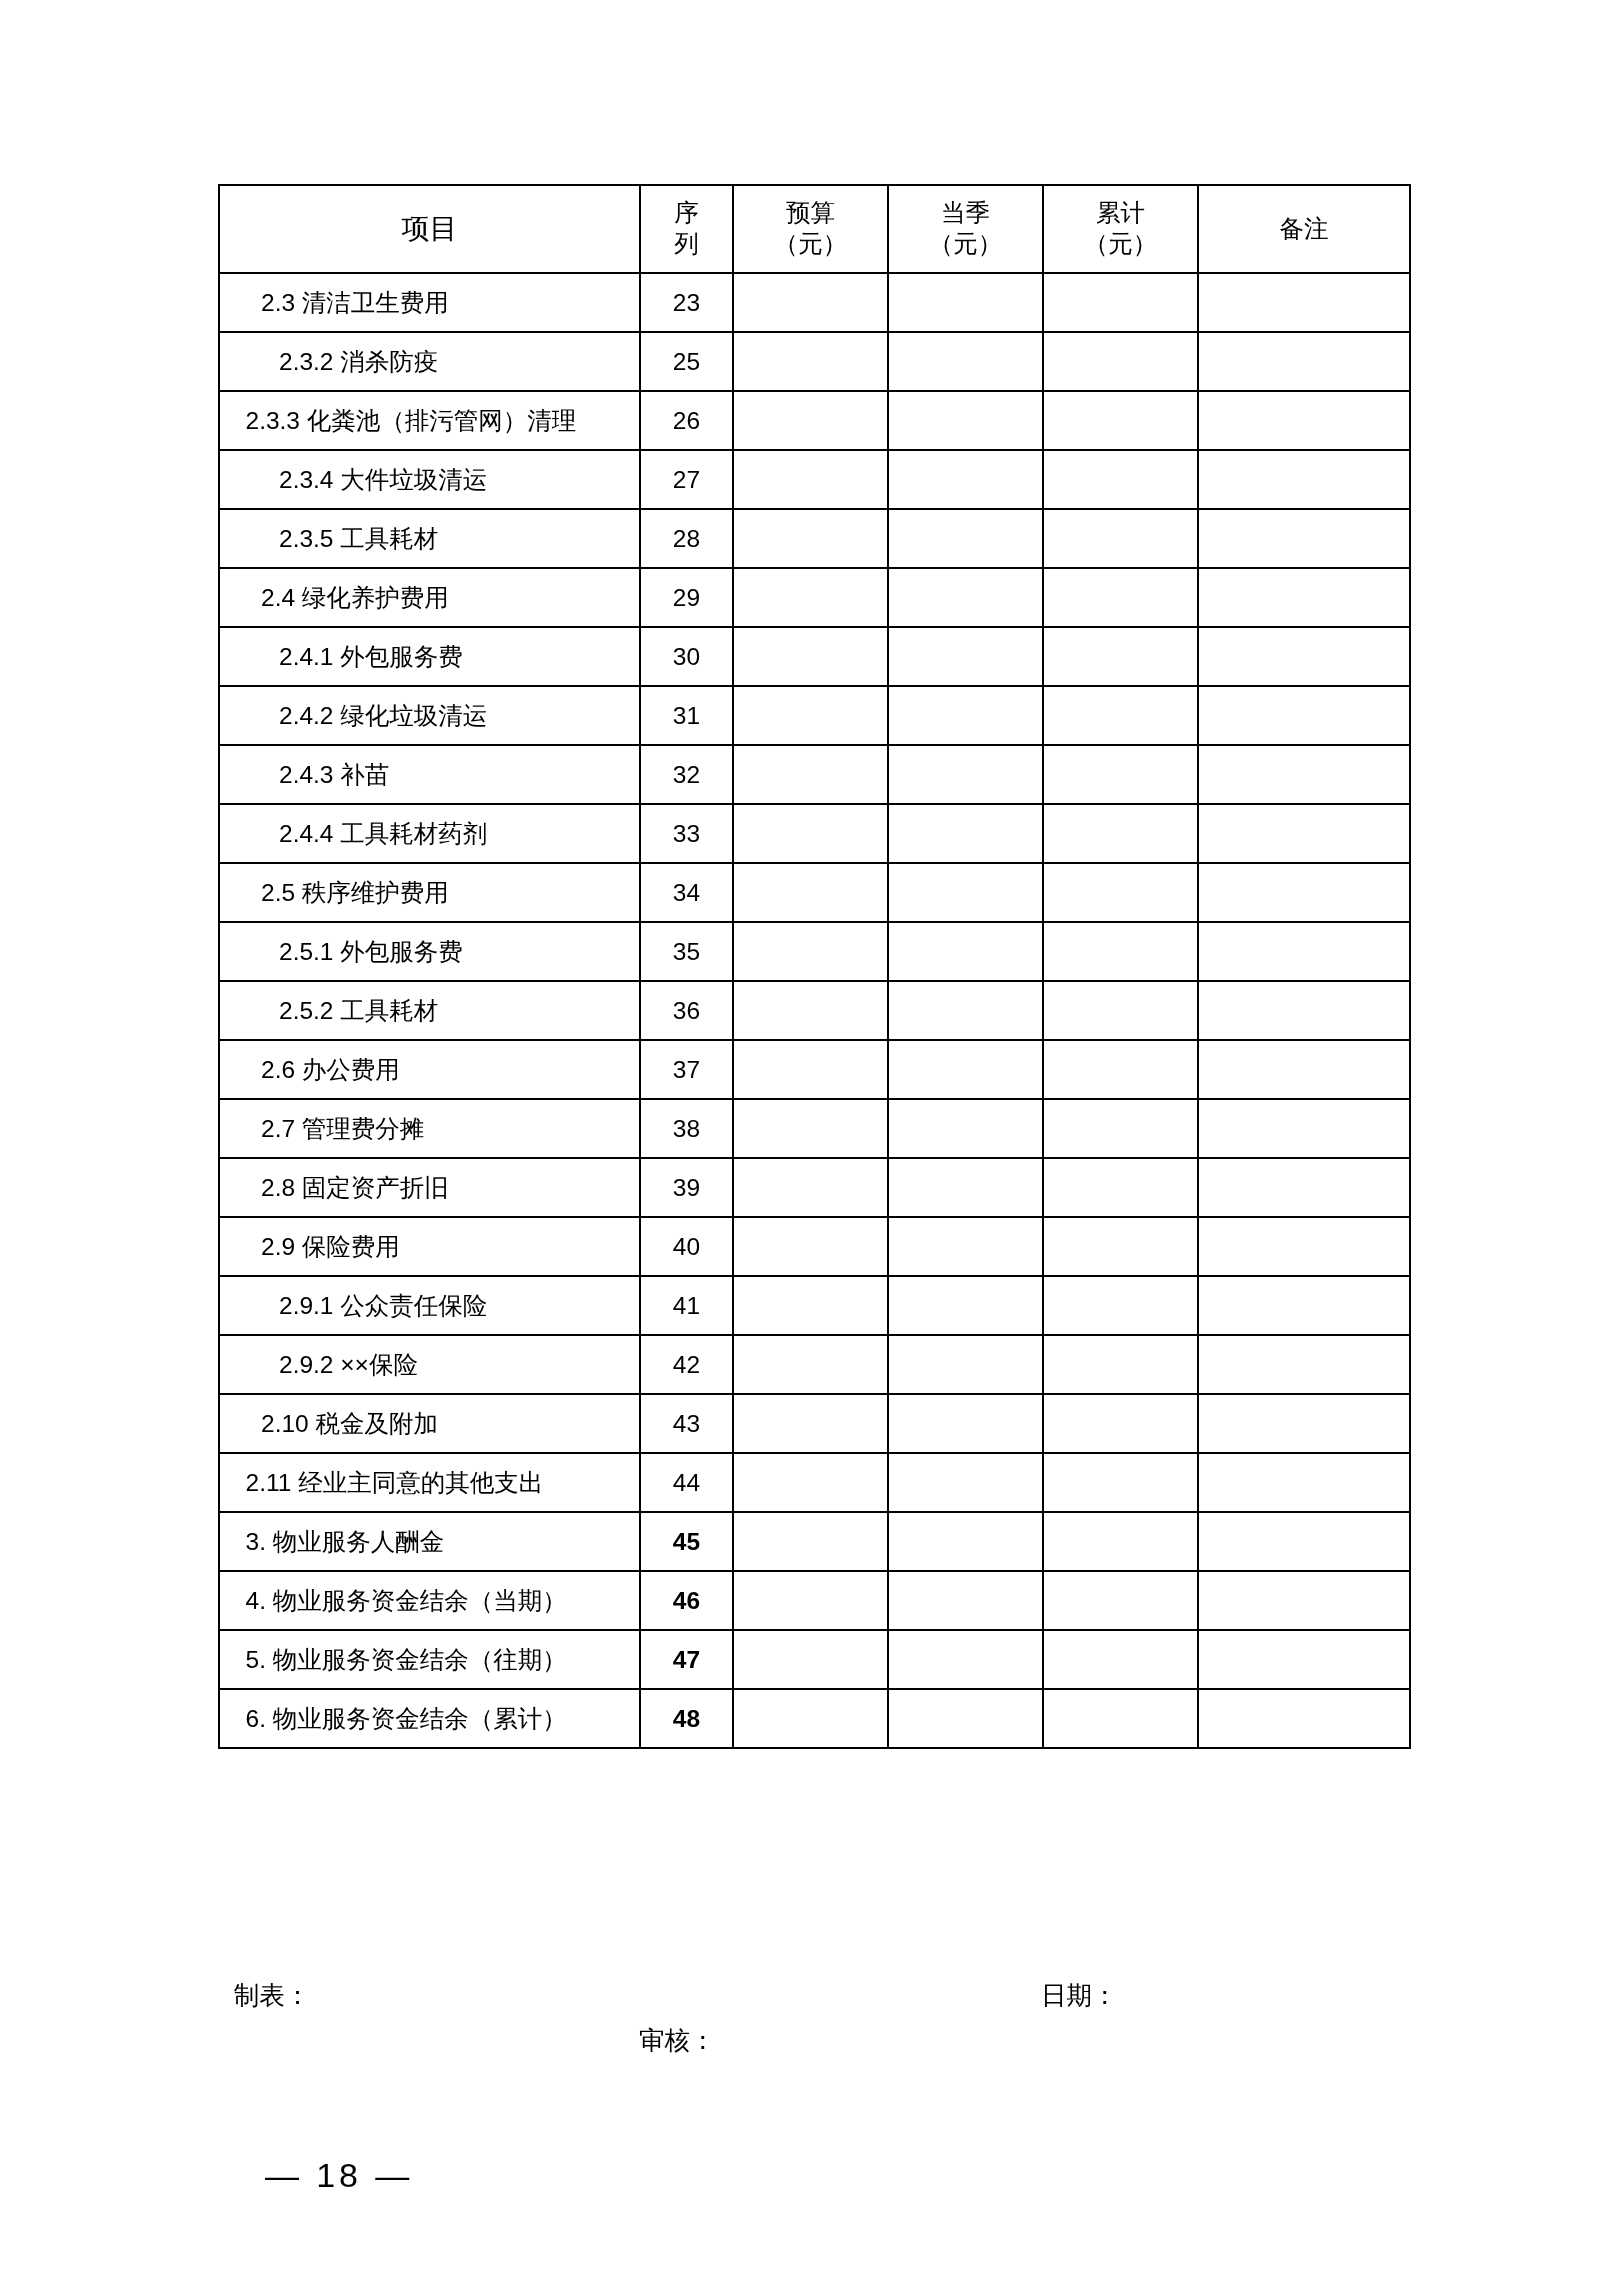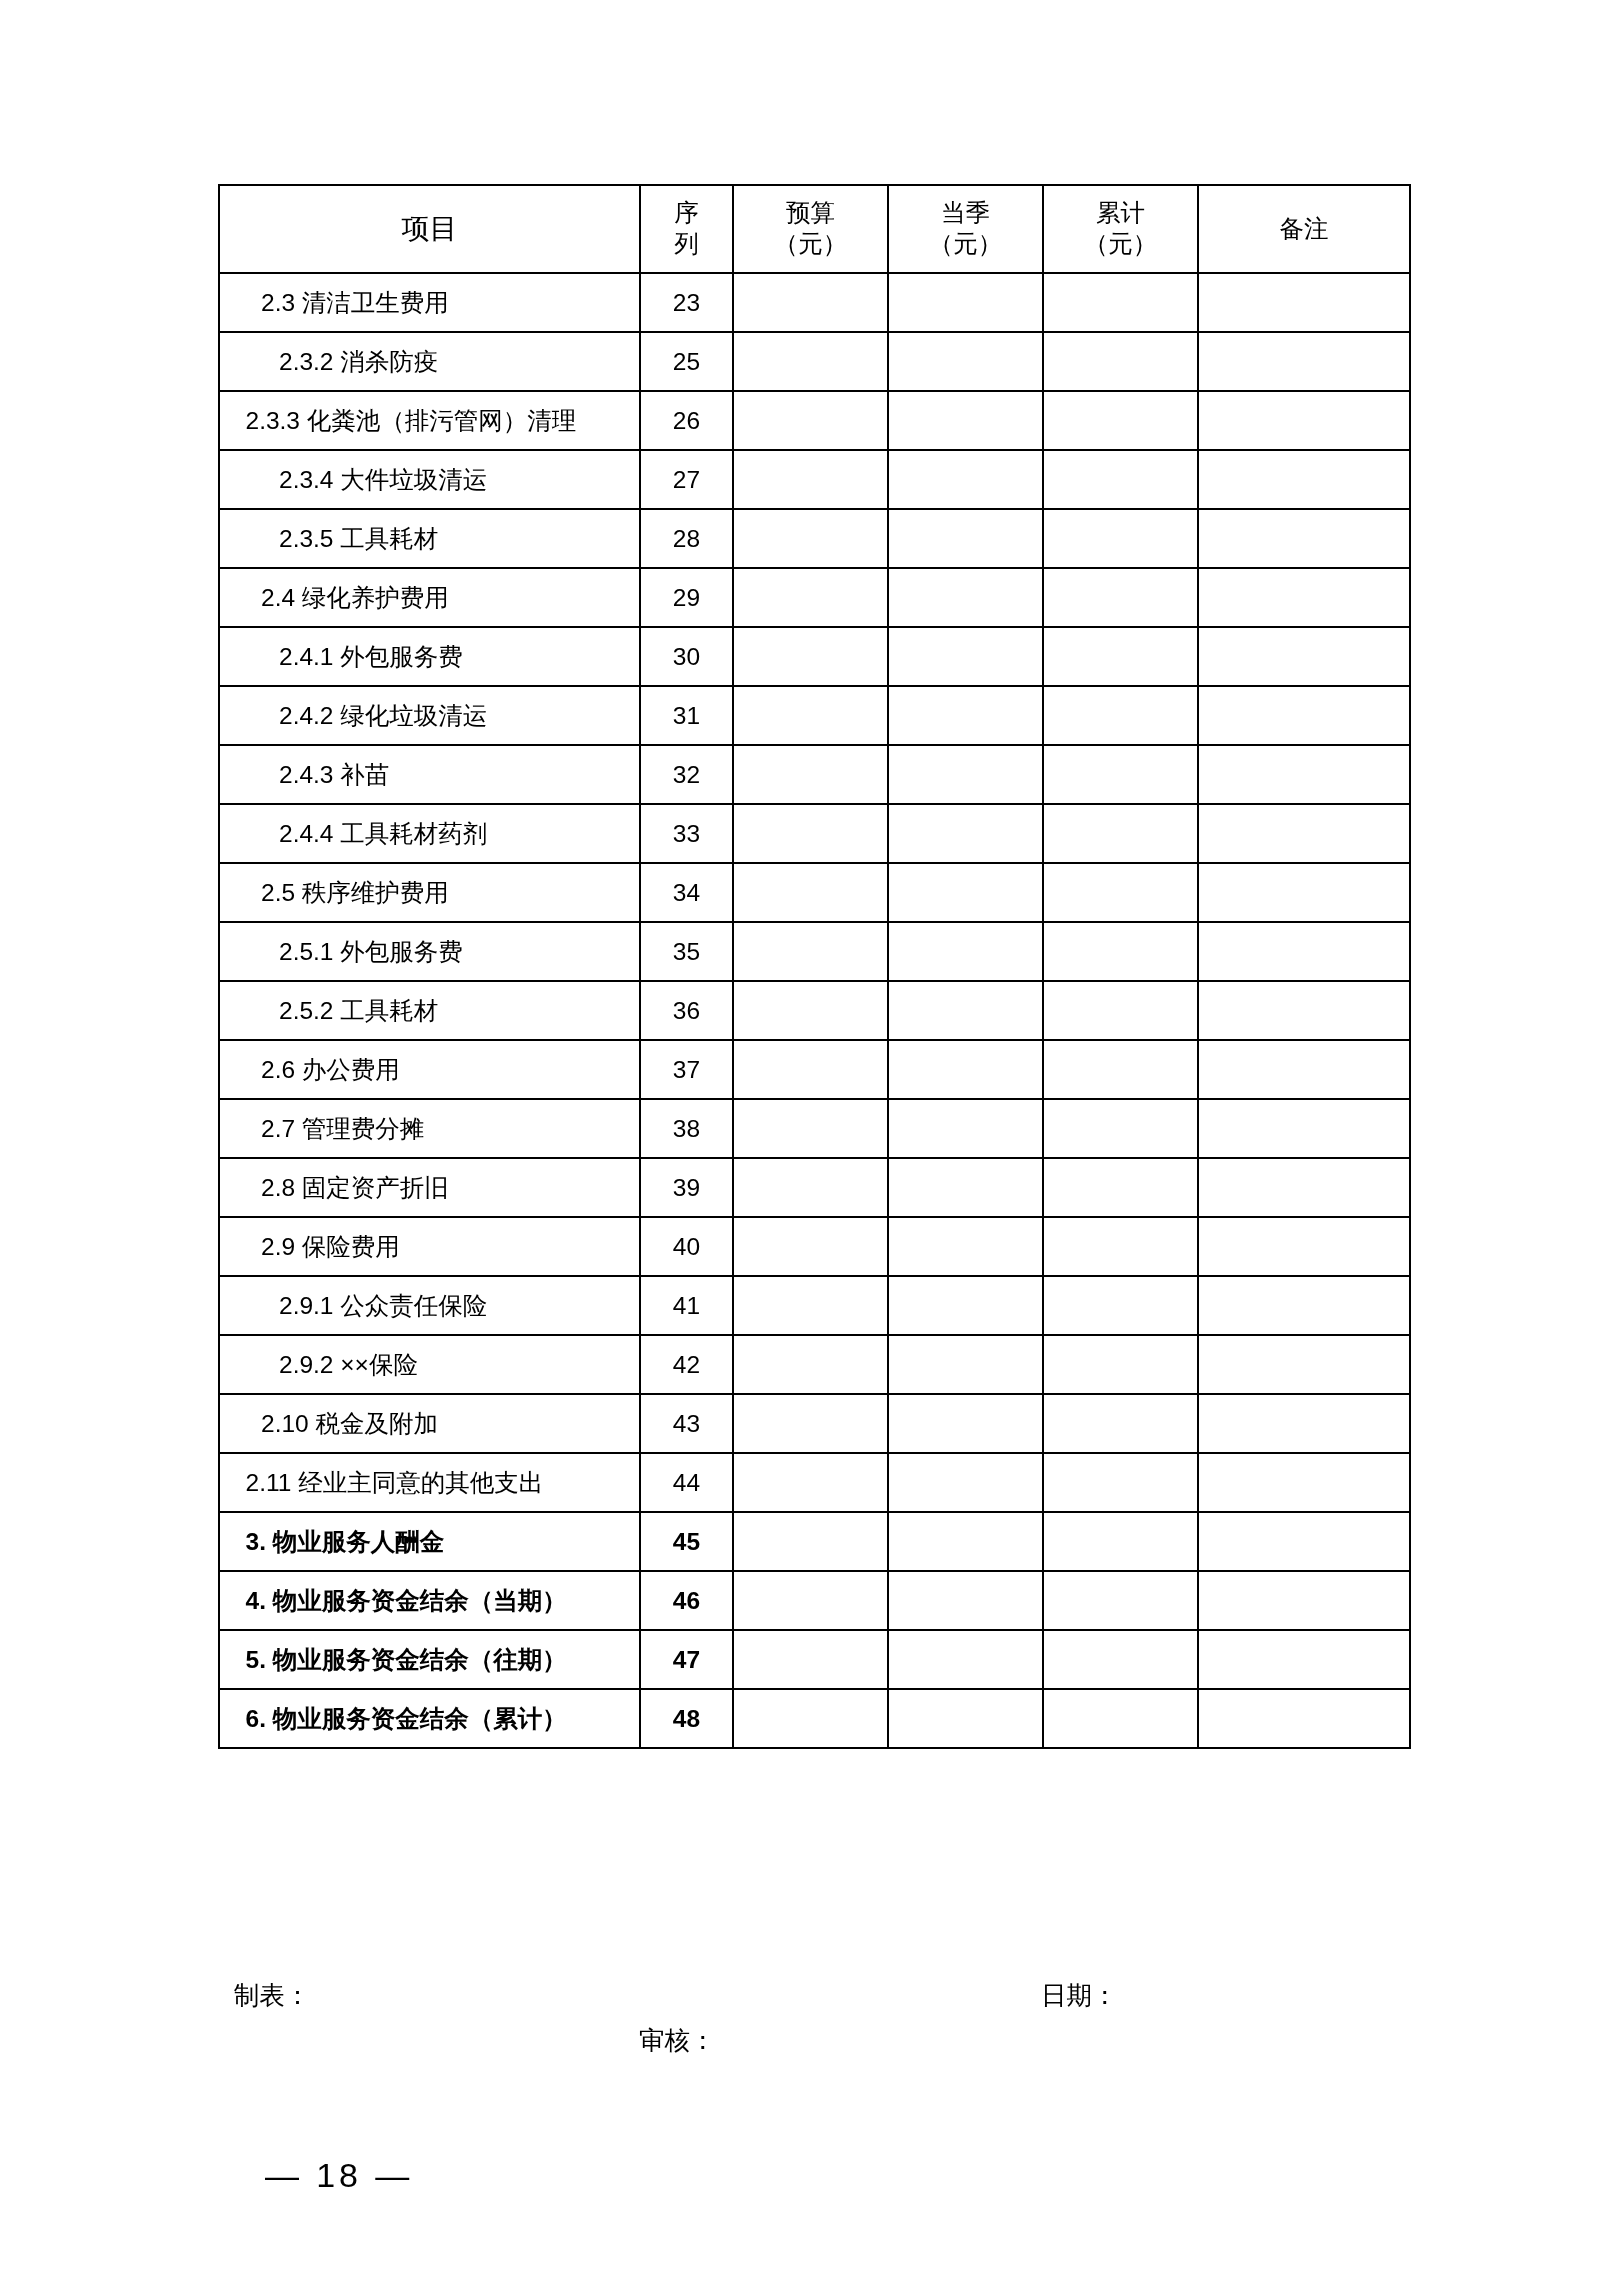--- a/index.html
+++ b/index.html
@@ -59,21 +59,21 @@
   thead td .two-line { display: block; line-height: 1.25; }
 
   td.item {
     text-align: left;
     padding-left: 25.5px;
     height: 59px;
   }
   td.item.indent1 { padding-left: 41px; }
   td.item.indent2 { padding-left: 59px; }
   td.item.wrap { padding-left: 25.5px; margin-left: 44px; }
-  td.item.bold { font-weight: bold; padding-left: 25.5px; }
+  td.item.bold { font-weight: normal; padding-left: 25.5px; }
   td.seq {
     text-align: center;
   }
   td.seq.bold { font-weight: bold; text-align: center; }
   td.val { }
 
   .footer-line {
     position: absolute;
     left: 218px;
     top: 1978px;

